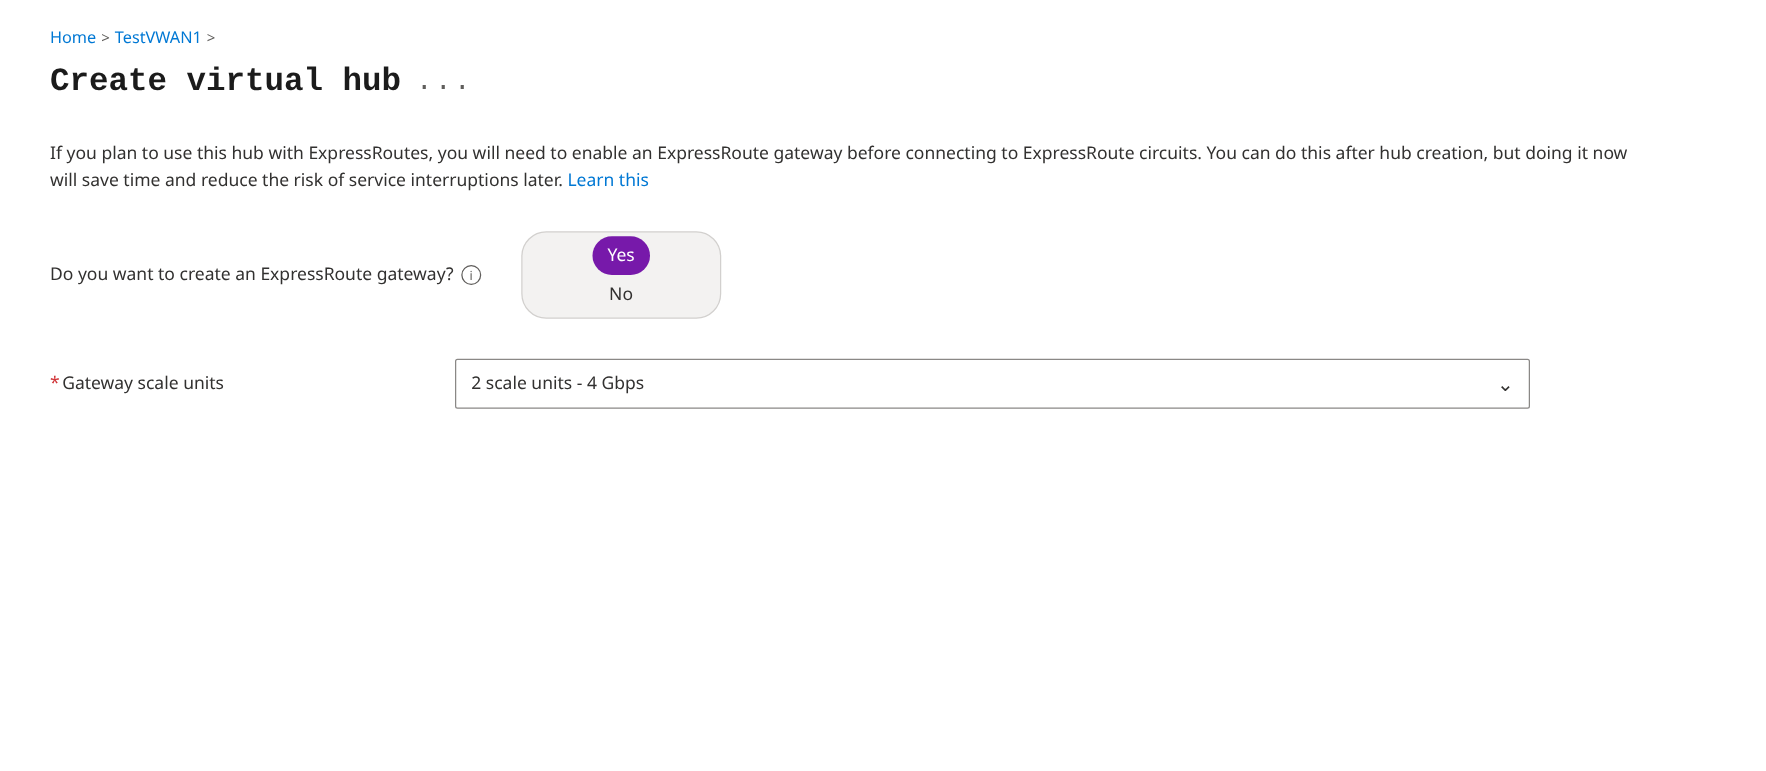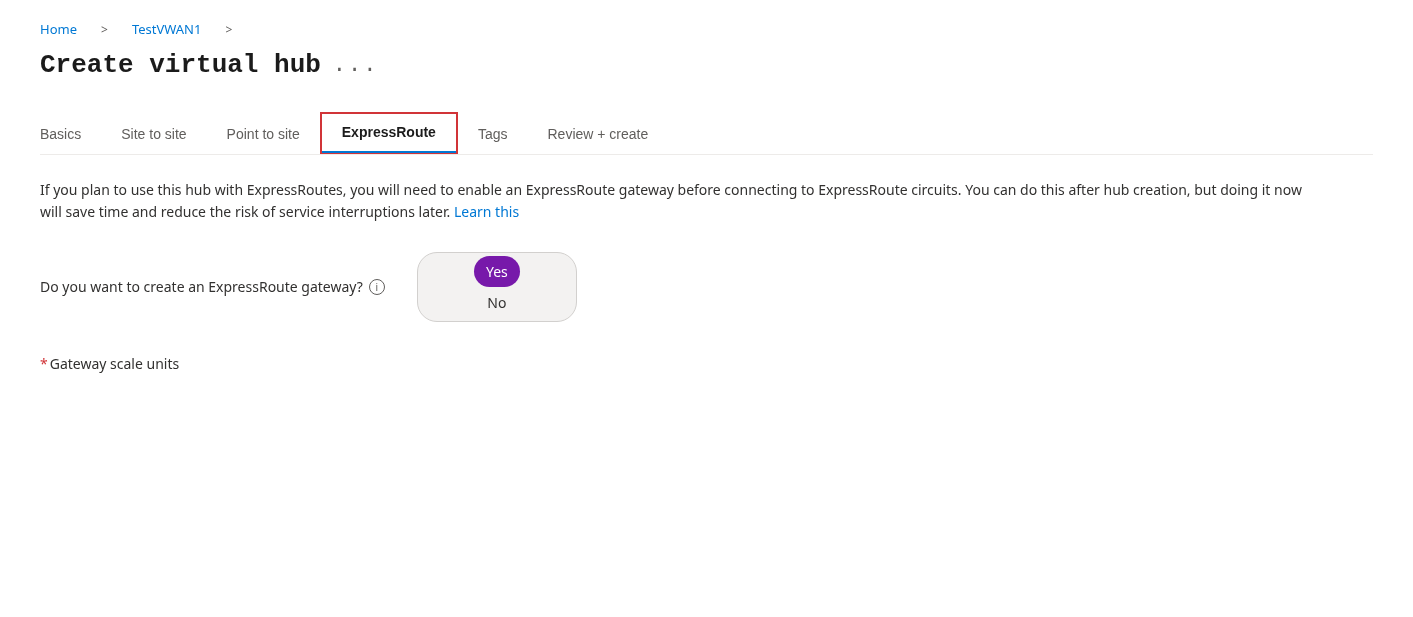--- a/index.html
+++ b/index.html
@@ -12,21 +12,21 @@
 
     .page-container {
       padding: 20px 40px;
       max-width: 1413px;
     }
 
     
     .breadcrumb {
       display: flex;
       align-items: center;
-      gap: 24px;
+      gap: 4px;
       margin-bottom: 12px;
       font-size: 13px;
     }
     .breadcrumb-link {
       color: #0078d4;
       cursor: pointer;
       text-decoration: none;
     }
     .breadcrumb-separator {
       color: #605e5c;
@@ -219,28 +219,20 @@
     <span class="breadcrumb-separator">&gt;</span>
     <a class="breadcrumb-link">TestVWAN1</a>
     <span class="breadcrumb-separator">&gt;</span>
   </div>
 
   <div class="page-title-row">
     <h1 class="page-title">Create virtual hub</h1>
     <span class="page-title-menu">...</span>
   </div>
 
-  <div class="tabs-container">
-    <button class="tab">Basics</button>
-    <button class="tab">Site to site</button>
-    <button class="tab">Point to site</button>
-    <button class="tab active tab-active-box">ExpressRoute</button>
-    <button class="tab">Tags</button>
-    <button class="tab">Review + create</button>
-  </div>
 
   <div class="description-text">
     <span>If you plan to use this hub with ExpressRoutes, you will need to enable an ExpressRoute gateway before connecting to ExpressRoute circuits. You can do this after hub creation, but doing it now will save time and reduce the risk of service interruptions later.</span>
     <a class="learn-more-link">Learn this</a>
   </div>
 
   <div class="form-row">
     <div class="form-label">
       <span>Do you want to create an ExpressRoute gateway?</span>
       <span class="info-icon">i</span>
@@ -248,15 +240,19 @@
     <div class="toggle-container">
       <div class="toggle-option selected">Yes</div>
       <div class="toggle-option unselected">No</div>
     </div>
   </div>
 
   <div class="field-row">
     <div class="field-label">
       <span class="required-star">*</span><span>Gateway scale units</span>
     </div>
+    <div class="select-dropdown">
+      <span>2 scale units - 4 Gbps</span>
+      <span class="chevron-down">⌄</span>
+    </div>
   </div>
 
 </div>
 
 </body></html>

